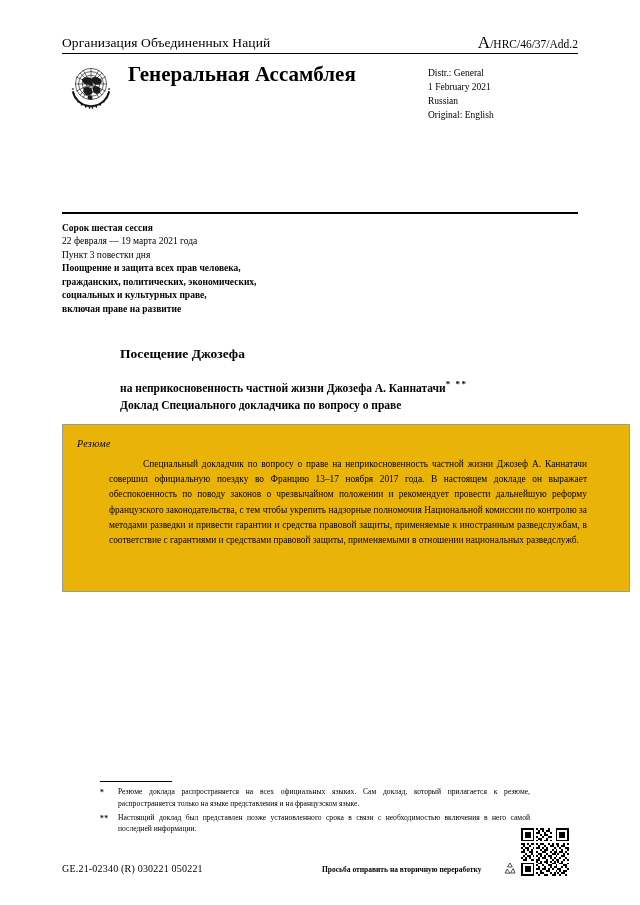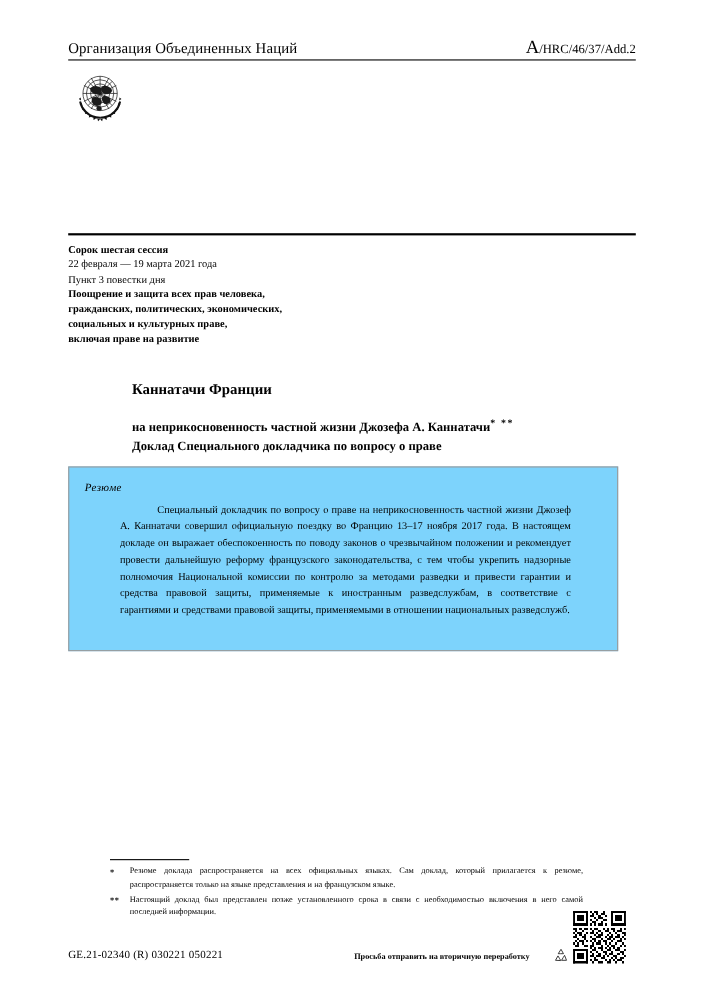--- a/index.html
+++ b/index.html
@@ -133,25 +133,25 @@
     font-size: 9px;
     vertical-align: super;
     letter-spacing: 1.5px;
   }
 
   
   .summary-box {
     position: absolute;
     left: 62px;
     top: 424px;
-    width: 500px;
+    width: 568px;
     height: 168px;
     border: 1px solid #9a9a9a;
     box-sizing: border-box;
-    background: #7dd3fc;
+    background: #eab308;
   }
   .summary-label {
     position: absolute;
     left: 14px;
     top: 13px;
     font-size: 10px;
     font-style: italic;
     letter-spacing: 0.4px;
   }
   .summary-text {
@@ -269,36 +269,43 @@
             <path d="M45 58 q5 -1 7 2 q2 4 -2 5 q-5 1 -6 -3 z"></path>
           </g>
           <g fill="#111">
             <path d="M50 78 q-14 0 -24 -10 q-7 -7 -9 -17 l3 -0.6 q2 9 8.5 15.4 q9 9 21.5 9 z"></path>
             <path d="M50 78 q14 0 24 -10 q7 -7 9 -17 l-3 -0.6 q-2 9 -8.5 15.4 q-9 9 -21.5 9 z"></path>
             <path d="M20 49 l-3.6 -2.4 l3 -2.2 z M22 57 l-4 -1.6 l2.6 -2.8 z M25.5 64 l-4.2 -0.8 l2 -3.3 z M30.5 70 l-4.3 0.2 l1.3 -3.7 z M36.5 74.6 l-4.2 1.2 l0.5 -3.9 z M43.5 77.4 l-3.8 2.2 l-0.3 -4 z M50 78.6 l-3.2 3 l-1 -3.9 z"></path>
             <path d="M80 49 l3.6 -2.4 l-3 -2.2 z M78 57 l4 -1.6 l-2.6 -2.8 z M74.5 64 l4.2 -0.8 l-2 -3.3 z M69.5 70 l4.3 0.2 l-1.3 -3.7 z M63.5 74.6 l4.2 1.2 l-0.5 -3.9 z M56.5 77.4 l3.8 2.2 l0.3 -4 z M50 78.6 l3.2 3 l1 -3.9 z"></path>
           </g>
         </svg>
       </div>
+      <div class="ga-title">Генеральная Ассамблея</div>
+      <div class="distr">
+        <div>Distr.: General</div>
+        <div>1 February 2021</div>
+        <div>Russian</div>
+        <div>Original: English</div>
+      </div>
     </div>
   </div>
 
   <hr class="section-rule">
 
   <div class="council">
     <div class="c-bold c-line">Сорок шестая сессия</div>
     <div class="c-line">22 февраля — 19 марта 2021 года</div>
     <div class="c-line">Пункт 3 повестки дня</div>
     <div class="c-bold c-line">Поощрение и защита всех прав человека,</div>
     <div class="c-bold c-line">гражданских, политических, экономических,</div>
     <div class="c-bold c-line">социальных и культурных праве,</div>
     <div class="c-bold c-line">включая праве на развитие</div>
   </div>
 
-  <div class="visit-title">Каннатачи Франции</div>
+  <div class="visit-title">Посещение Джозефа</div>
   <div class="report-title">
     <div><span>на неприкосновенность частной жизни Джозефа А. Каннатачи</span><span class="stars">* **</span></div>
     <div>Доклад Специального докладчика по вопросу о праве</div>
   </div>
 
   <div class="summary-box">
     <div class="summary-label">Резюме</div>
     <div class="summary-text">Специальный докладчик по вопросу о праве на неприкосновенность частной жизни Джозеф А. Каннатачи совершил официальную поездку во Францию 13–17 ноября 2017 года. В настоящем докладе он выражает обеспокоенность по поводу законов о чрезвычайном положении и рекомендует провести дальнейшую реформу французского законодательства, с тем чтобы укрепить надзорные полномочия Национальной комиссии по контролю за методами разведки и привести гарантии и средства правовой защиты, применяемые к иностранным разведслужбам, в соответствие с гарантиями и средствами правовой защиты, применяемыми в отношении национальных разведслужб.</div>
   </div>
 

